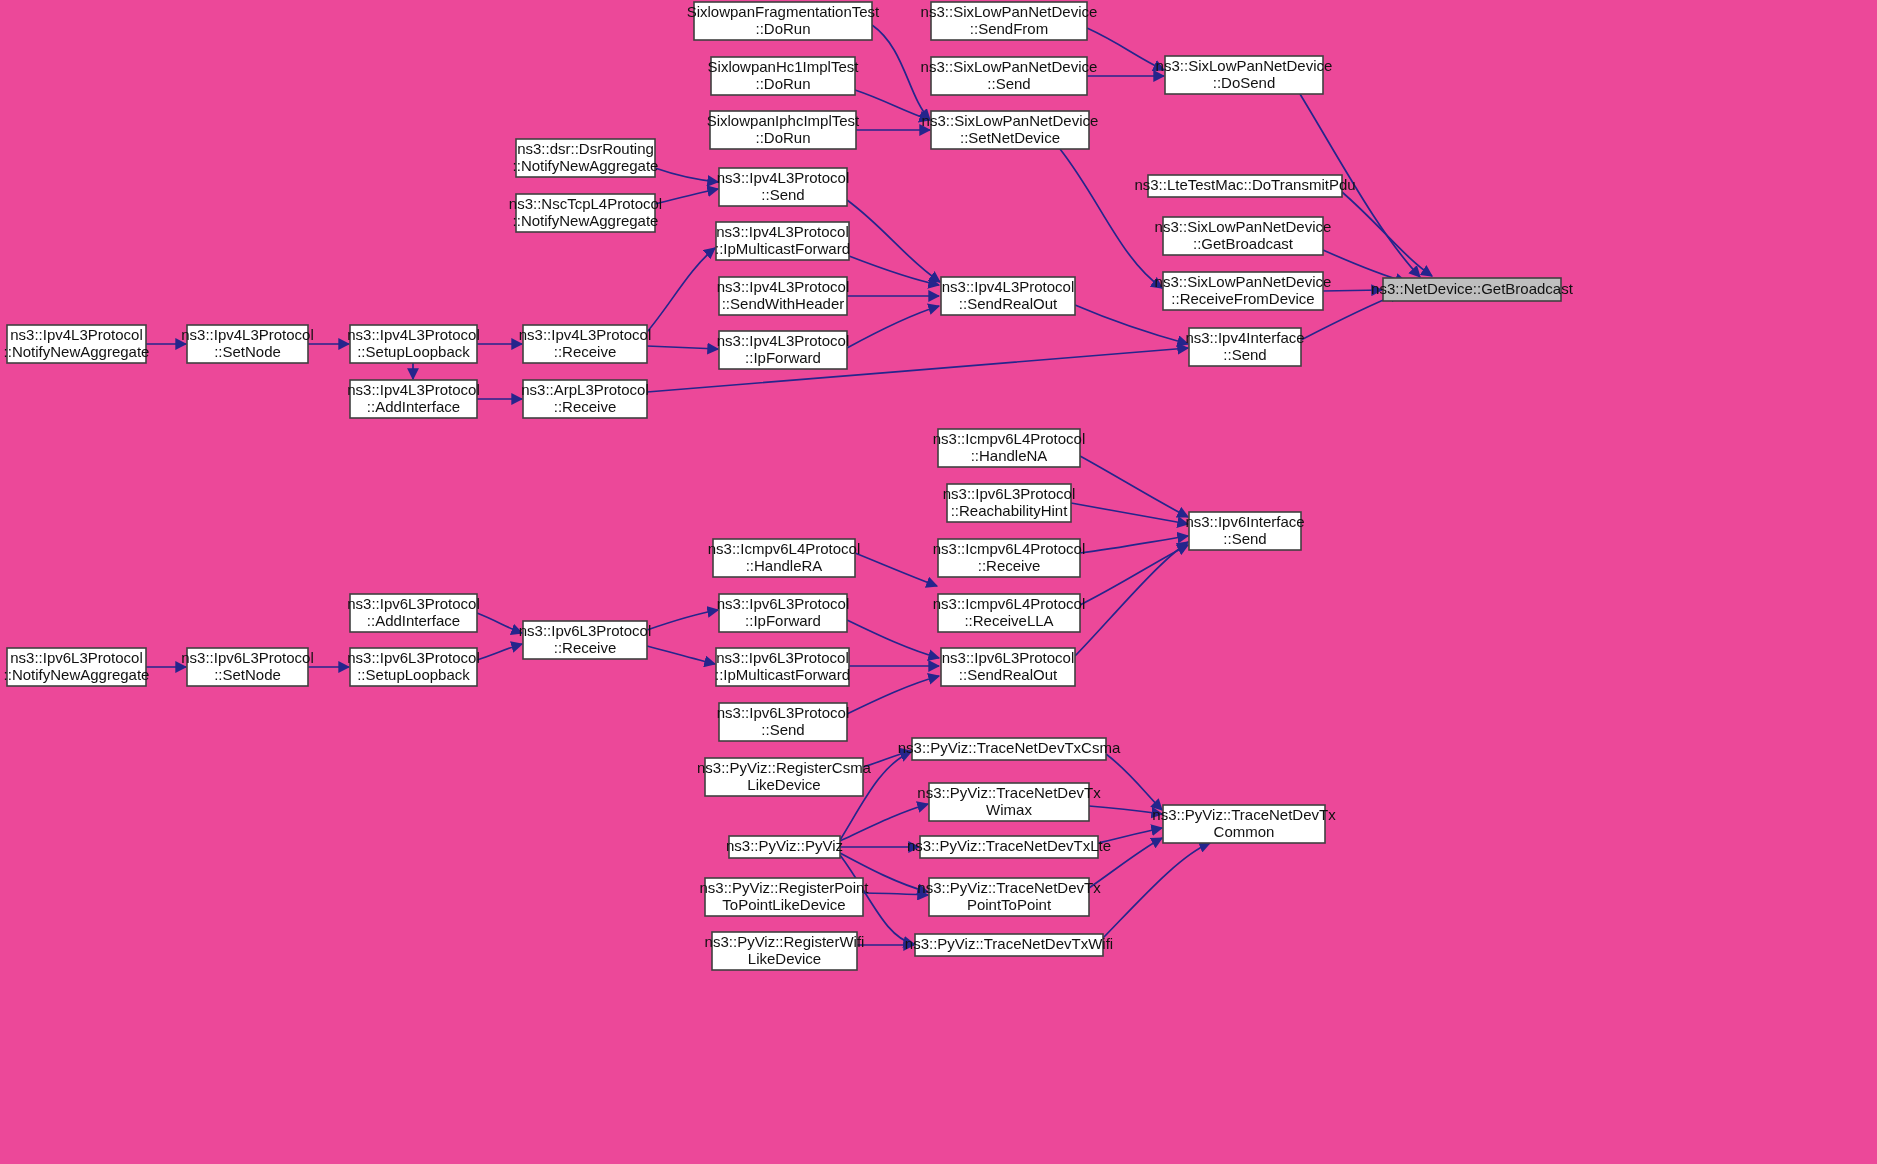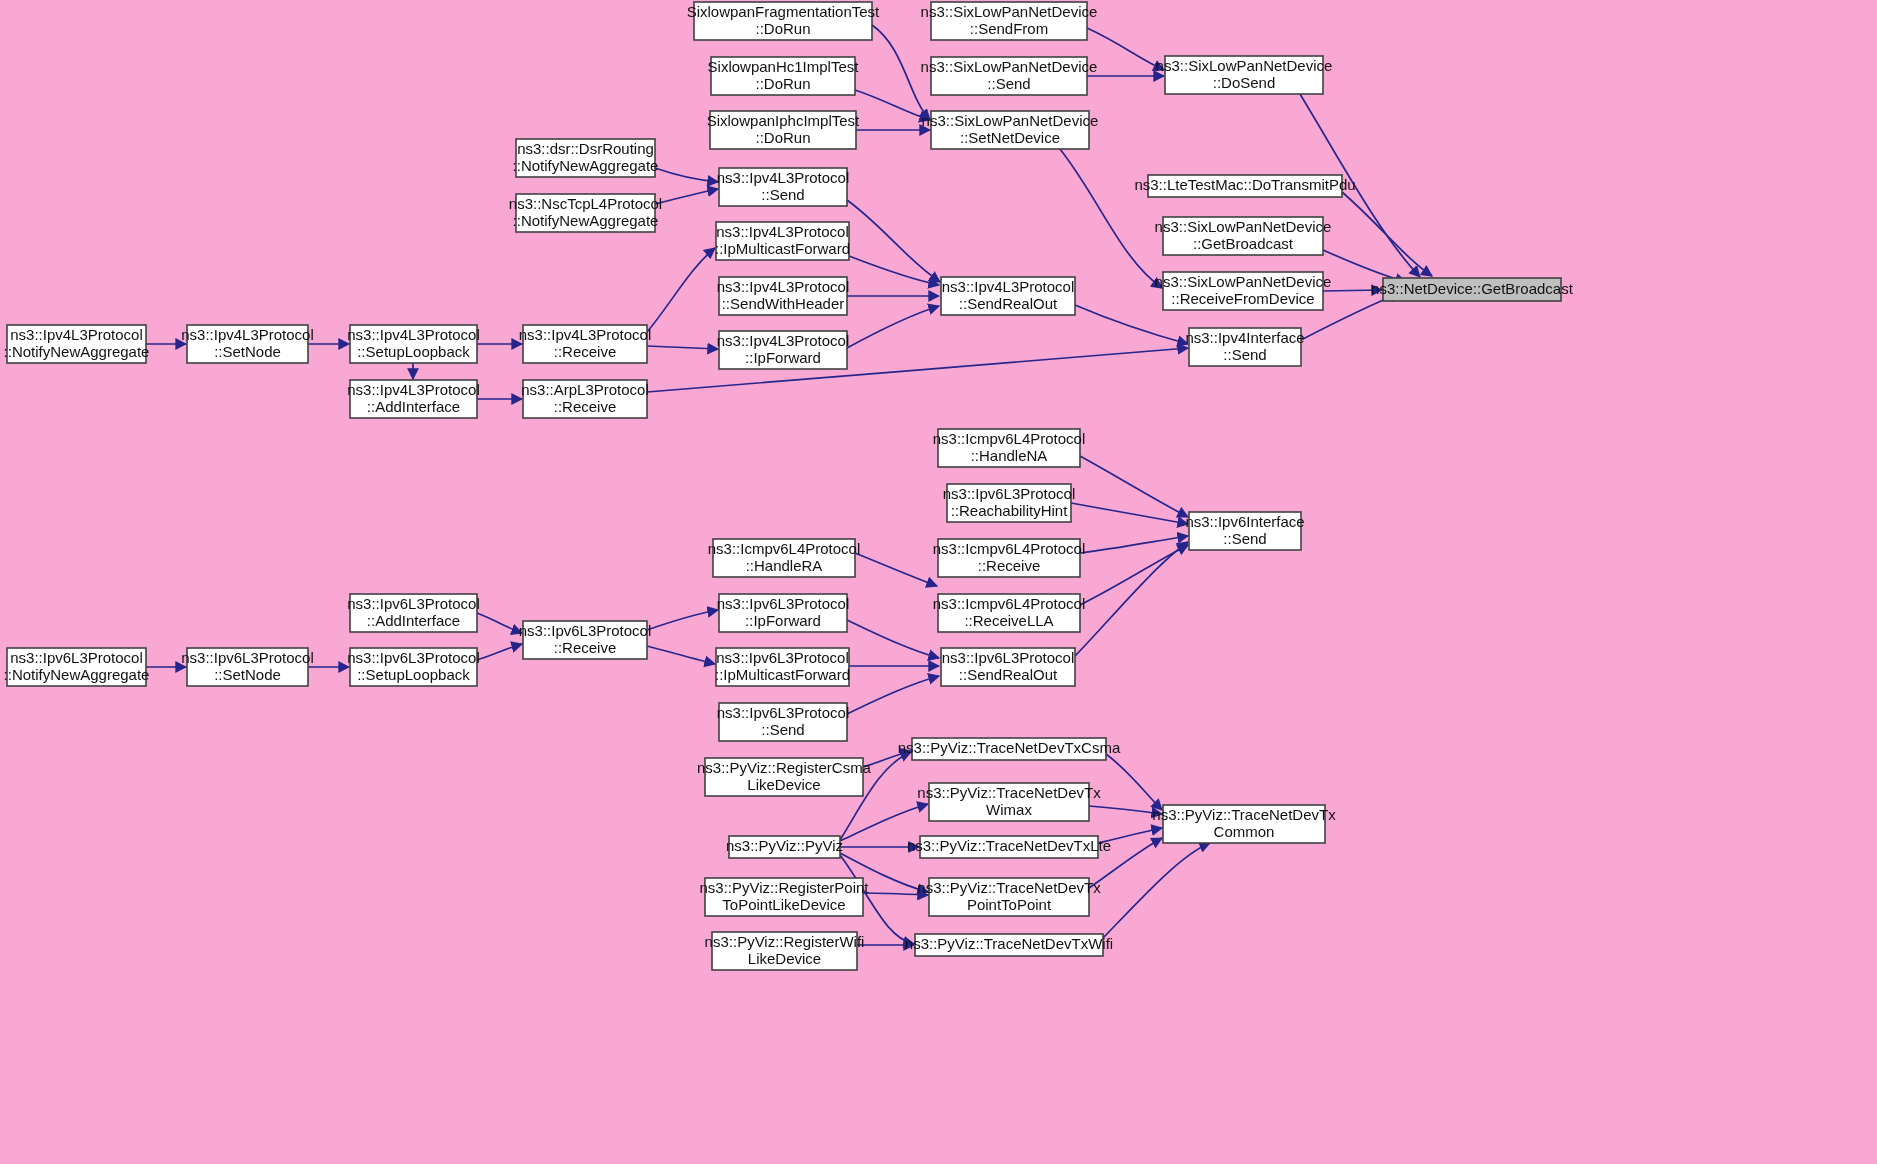--- a/index.html
+++ b/index.html
@@ -4,21 +4,21 @@
 <style>
   html, body {
     margin: 0;
     padding: 0;
     background: #ffffff;
   }
   #graph-root {
     position: relative;
     width: 1877px;
     height: 1164px;
-    background: #f9a8d4;
+    background: #ec4899;
     font-family: "Liberation Sans", sans-serif;
   }
   svg.graph-canvas {
     position: absolute;
     left: 0;
     top: 0;
     width: 1877px;
     height: 1164px;
     display: block;
   }

